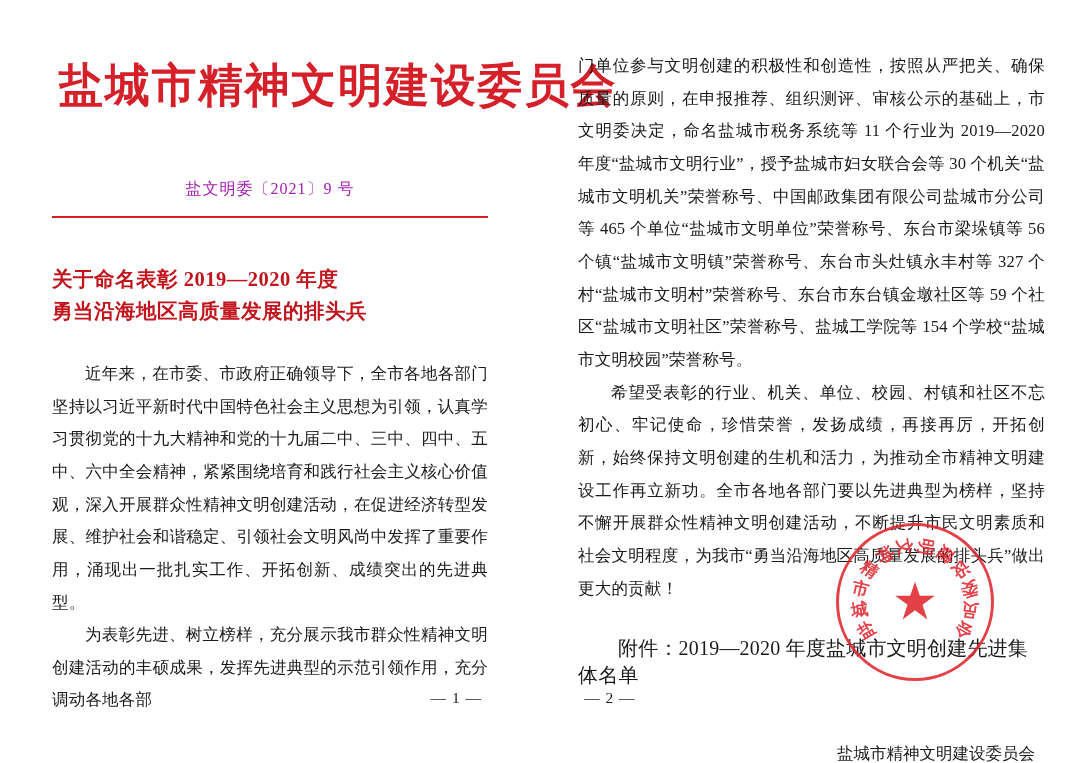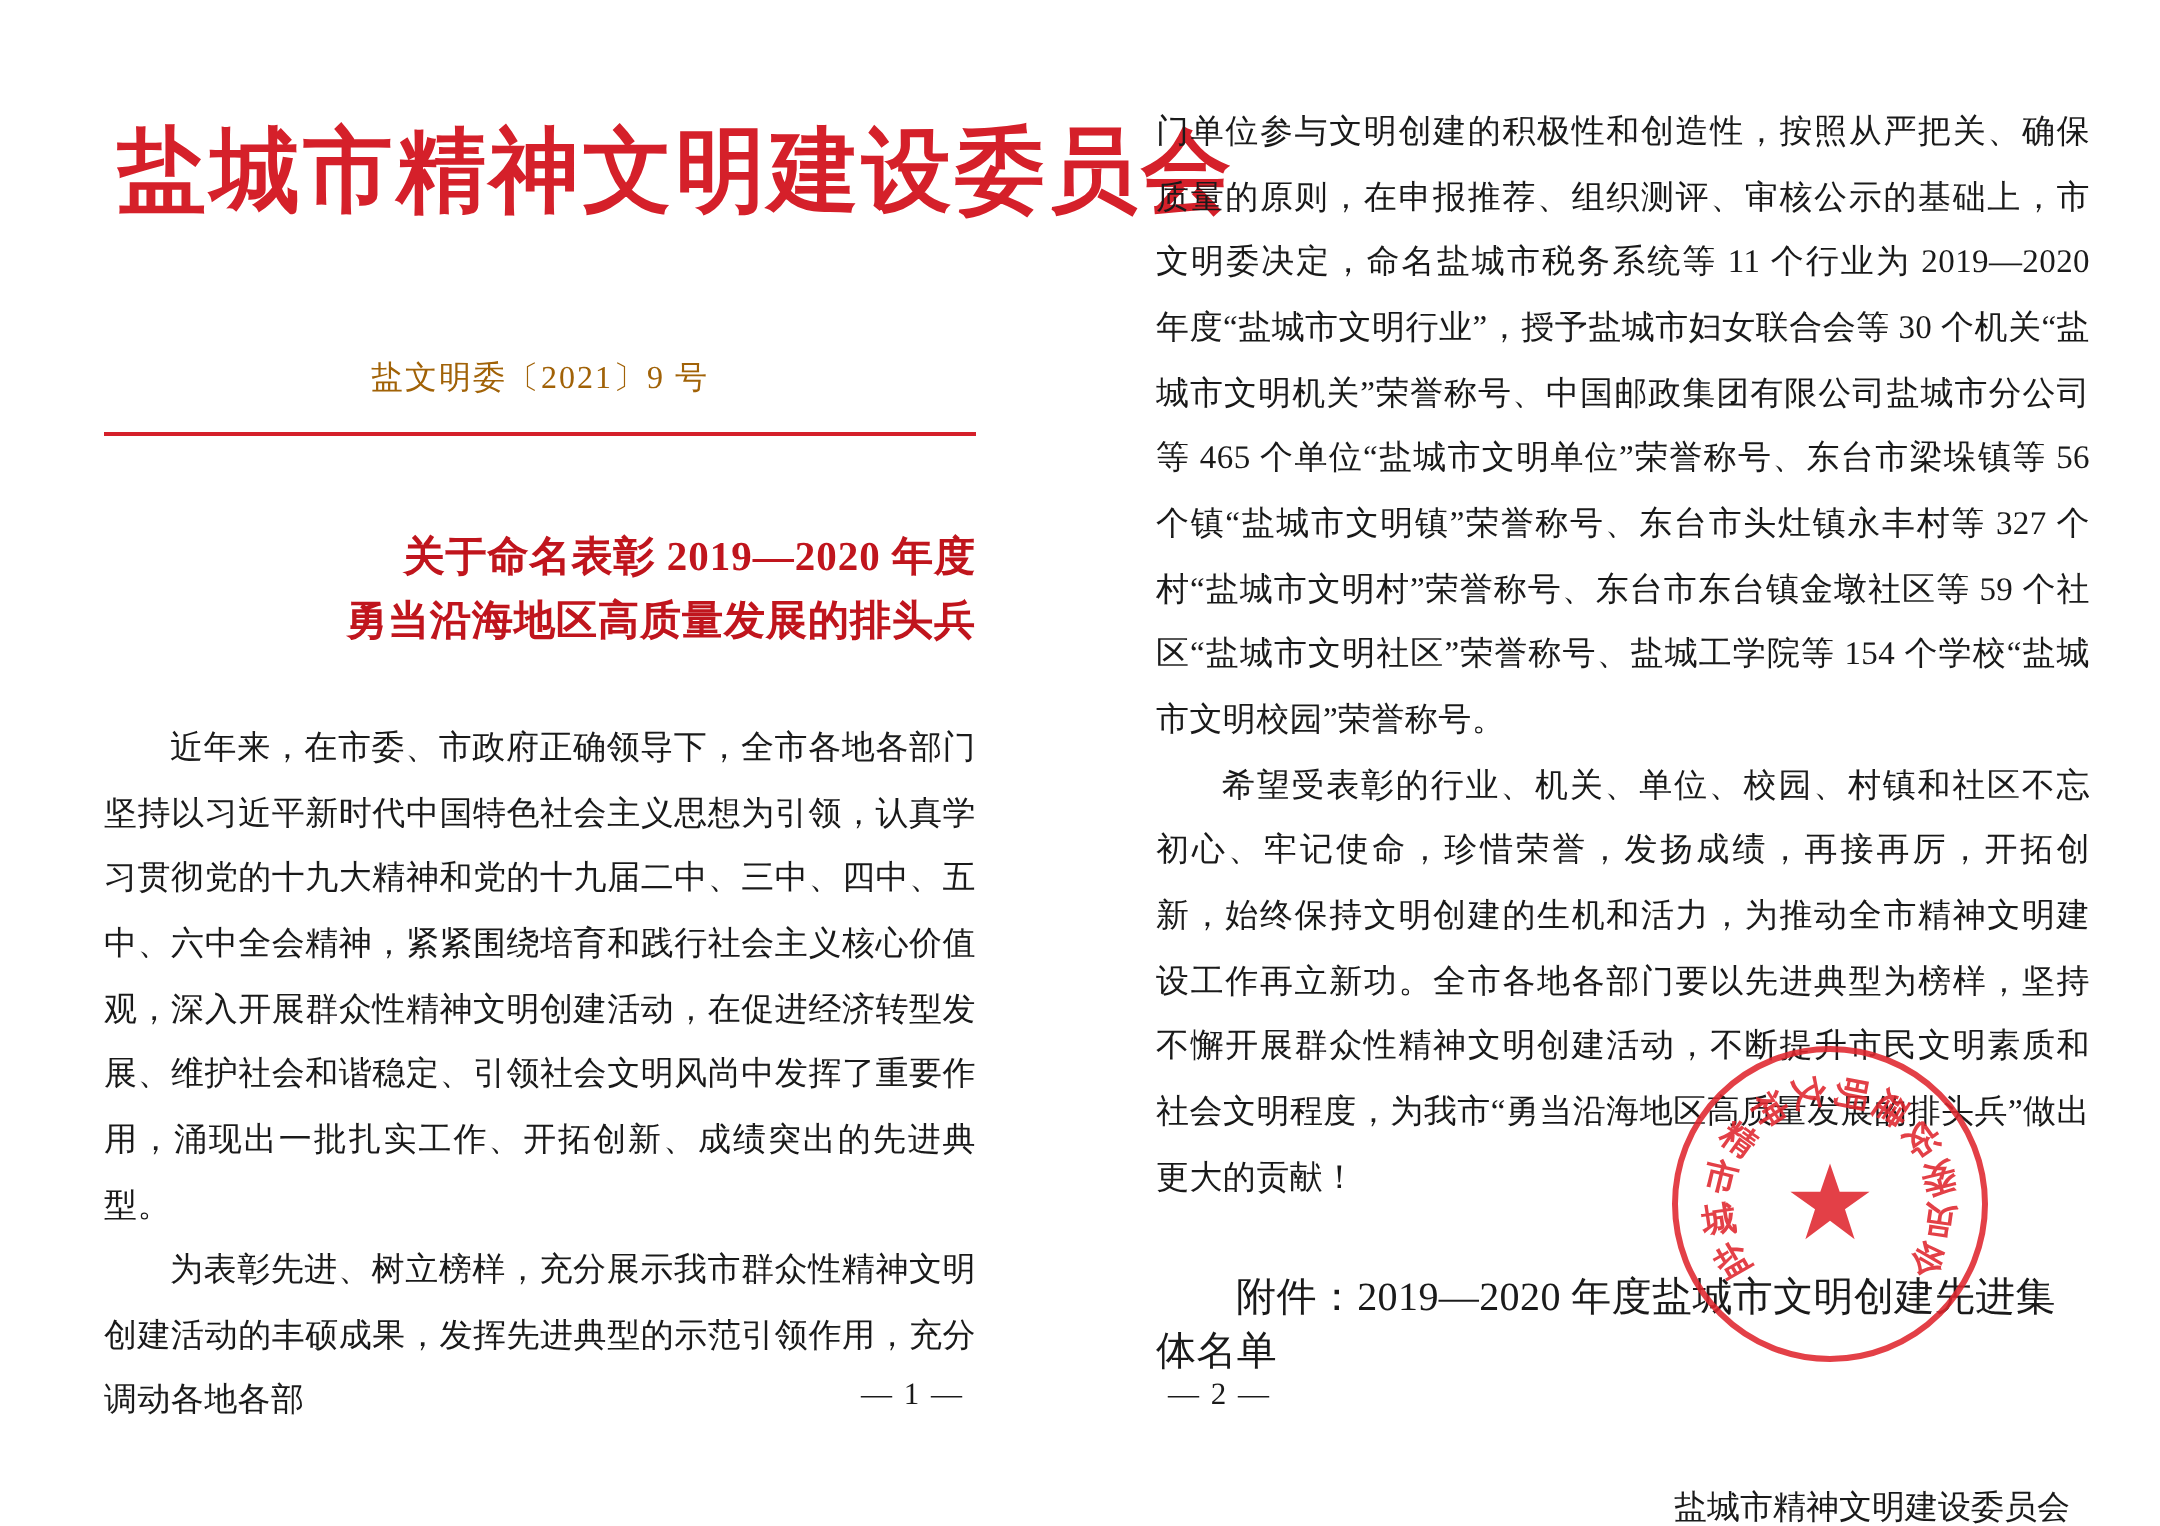--- a/index.html
+++ b/index.html
@@ -44,32 +44,32 @@
     font-size: 46px;
     letter-spacing: 2px;
     line-height: 1.15;
     margin-top: 16px;
     white-space: nowrap;
     transform: scaleX(0.97);
   }
   .doc-number {
     text-align: center;
     font-size: 16px;
-    color: #a16207;
+    color: #a21caf;
     margin-top: 66px;
     letter-spacing: 1px;
   }
   .red-rule {
     margin-top: 16px;
     height: 2.5px;
     background: #d5202a;
     width: 100%;
   }
   .title {
-    text-align: right;
+    text-align: left;
     color: #c0151d;
     font-weight: bold;
     font-size: 20.5px;
     line-height: 1.55;
     margin-top: 46px;
     letter-spacing: 0.5px;
   }
   .title span { display: block; }
 
   .body-text {

